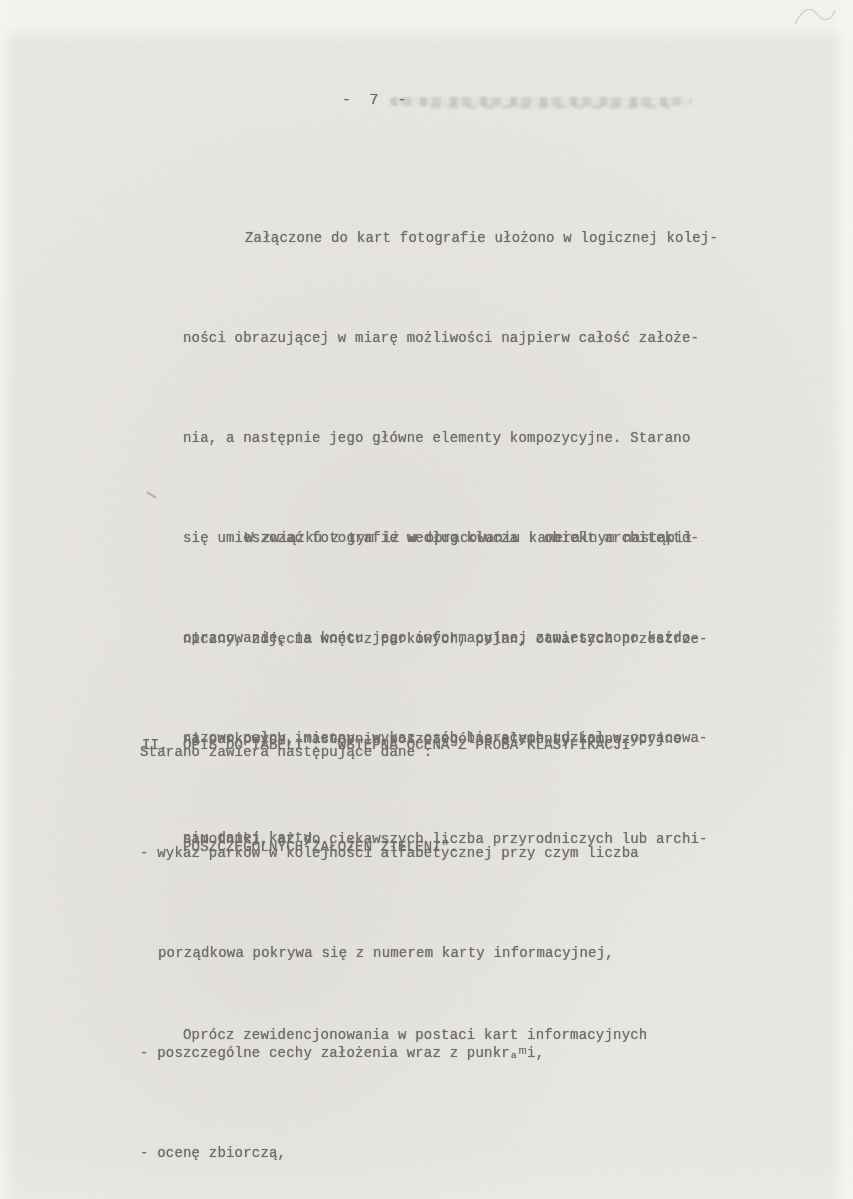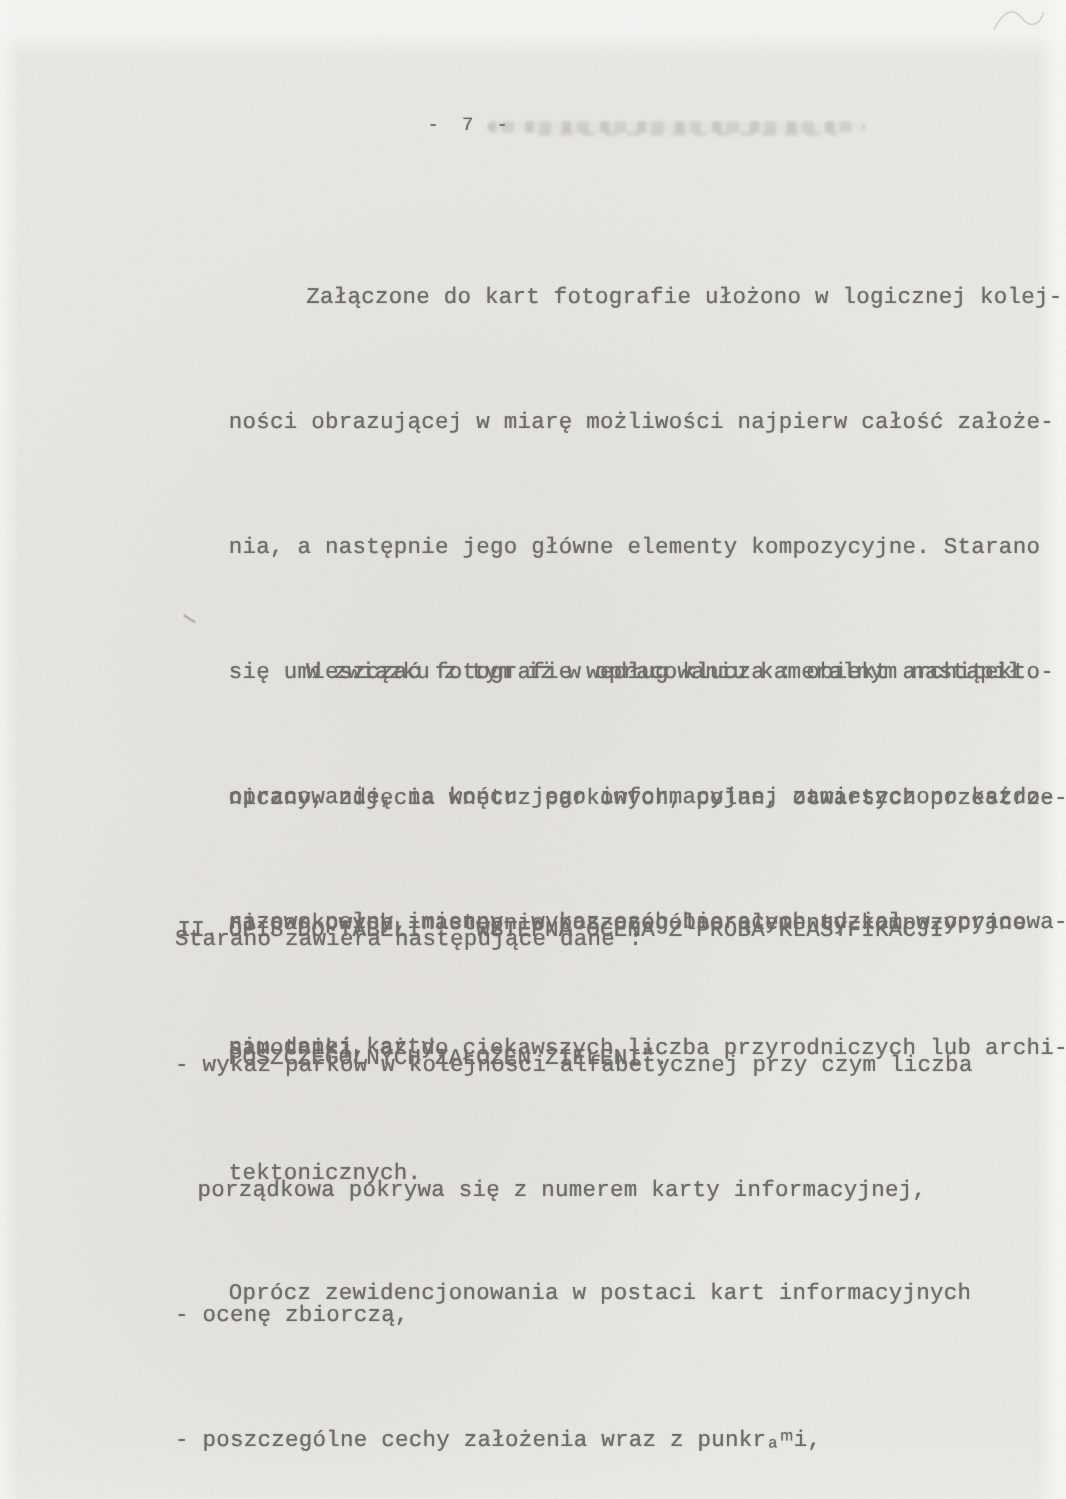--- a/index.html
+++ b/index.html
@@ -14,21 +14,21 @@
     background:
       radial-gradient(90% 60% at 45% 45%, rgba(205,202,194,0.25), rgba(205,202,194,0) 70%),
       radial-gradient(60% 40% at 30% 80%, rgba(200,197,189,0.20), rgba(200,197,189,0) 75%),
       linear-gradient(90deg, rgba(248,247,244,.9) 0px, rgba(248,247,244,0) 16px 830px, rgba(250,249,246,.8) 846px),
       linear-gradient(180deg, #f5f4f1 0 26px, #eae8e3 44px 96%, #edebe7 100%);
   }
   .grain{position:absolute;inset:0;z-index:1;pointer-events:none;}
   
   .tw{
     position:absolute;z-index:2;
-    font-size:18px;letter-spacing:.2px;line-height:33.4px;
+    font-size:14px;letter-spacing:.2px;line-height:33.4px;
     color:#6f6d67;white-space:pre;
     text-shadow:0 0 1px rgba(118,115,108,.85);
   }
   .line{display:block;}
   .indent{text-indent:62px;}
   .indent-sm{text-indent:43px;}
   .cont{padding-left:18px;}
   .head{line-height:34px;}
   .head .numeral{display:inline-block;width:41px;}
   .head .h2{padding-left:41px;}
@@ -83,42 +83,41 @@
 <div class="tw pagenum">-  7  -</div>
 
 <div class="tw" style="top:155px;left:183px;">
   <span class="line indent">Załączone do kart fotografie ułożono w logicznej kolej-</span>
   <span class="line">ności obrazującej w miarę możliwości najpierw całość założe-</span>
   <span class="line">nia, a następnie jego główne elementy kompozycyjne. Starano</span>
   <span class="line">się umieszczać fotografie według klucza : obiekt architekto-</span>
   <span class="line">niczny, zdjęcia wnętrz parkowych, polan, otwartych przestrze-</span>
   <span class="line">ni parkowych, następnie poszczególne elementy kompozycyjne</span>
   <span class="line">samotniki, aż do ciekawszych liczba przyrodniczych lub archi-</span>
-  <span class="line">tektonicznych.</span>
 </div>
 
 <div class="tw" style="top:455px;left:183px;">
   <span class="line indent">W związku z tym iż w opracowaniu kameralnym nastąpił</span>
   <span class="line">opracowanie, na końcu jego informacyjnej zamieszczono każdo-</span>
   <span class="line">razowo pełny imienny  wykaz osób biorących udział w opracowa-</span>
   <span class="line">niu danej karty.</span>
 </div>
 
 <div class="tw head" style="top:660px;left:142px;">
   <span class="line"><span class="numeral">II.</span><span>OPIS DO TABELI : "WSTEPNA OCENA Z PRÓBA KLASYFIKACJI</span></span>
   <span class="line h2">POSZCZEGÓLNYCH ZAŁOŻEŃ ZIELENI".</span>
 </div>
 
 <div class="tw" style="top:736px;left:140px;">Starano zawiera następujące dane :</div>
 
 <div class="tw" style="top:770px;left:140px;">
   <span class="line">- wykaz parków w kolejności alfabetycznej przy czym liczba</span>
   <span class="line cont">porządkowa pokrywa się z numerem karty informacyjnej,</span>
+  <span class="line">- poszczególne cechy założenia wraz z punkrₐᵐi,</span>
   <span class="line">- ocenę zbiorczą,</span>
-  <span class="line">- poszczególne cechy założenia wraz z punkrₐᵐi,</span>
   
 </div>
 
 <div class="tw" style="top:952px;left:140px;">
   <span class="line indent-sm">Oprócz zewidencjonowania w postaci kart informacyjnych</span>
   
   
   
 </div>
 

